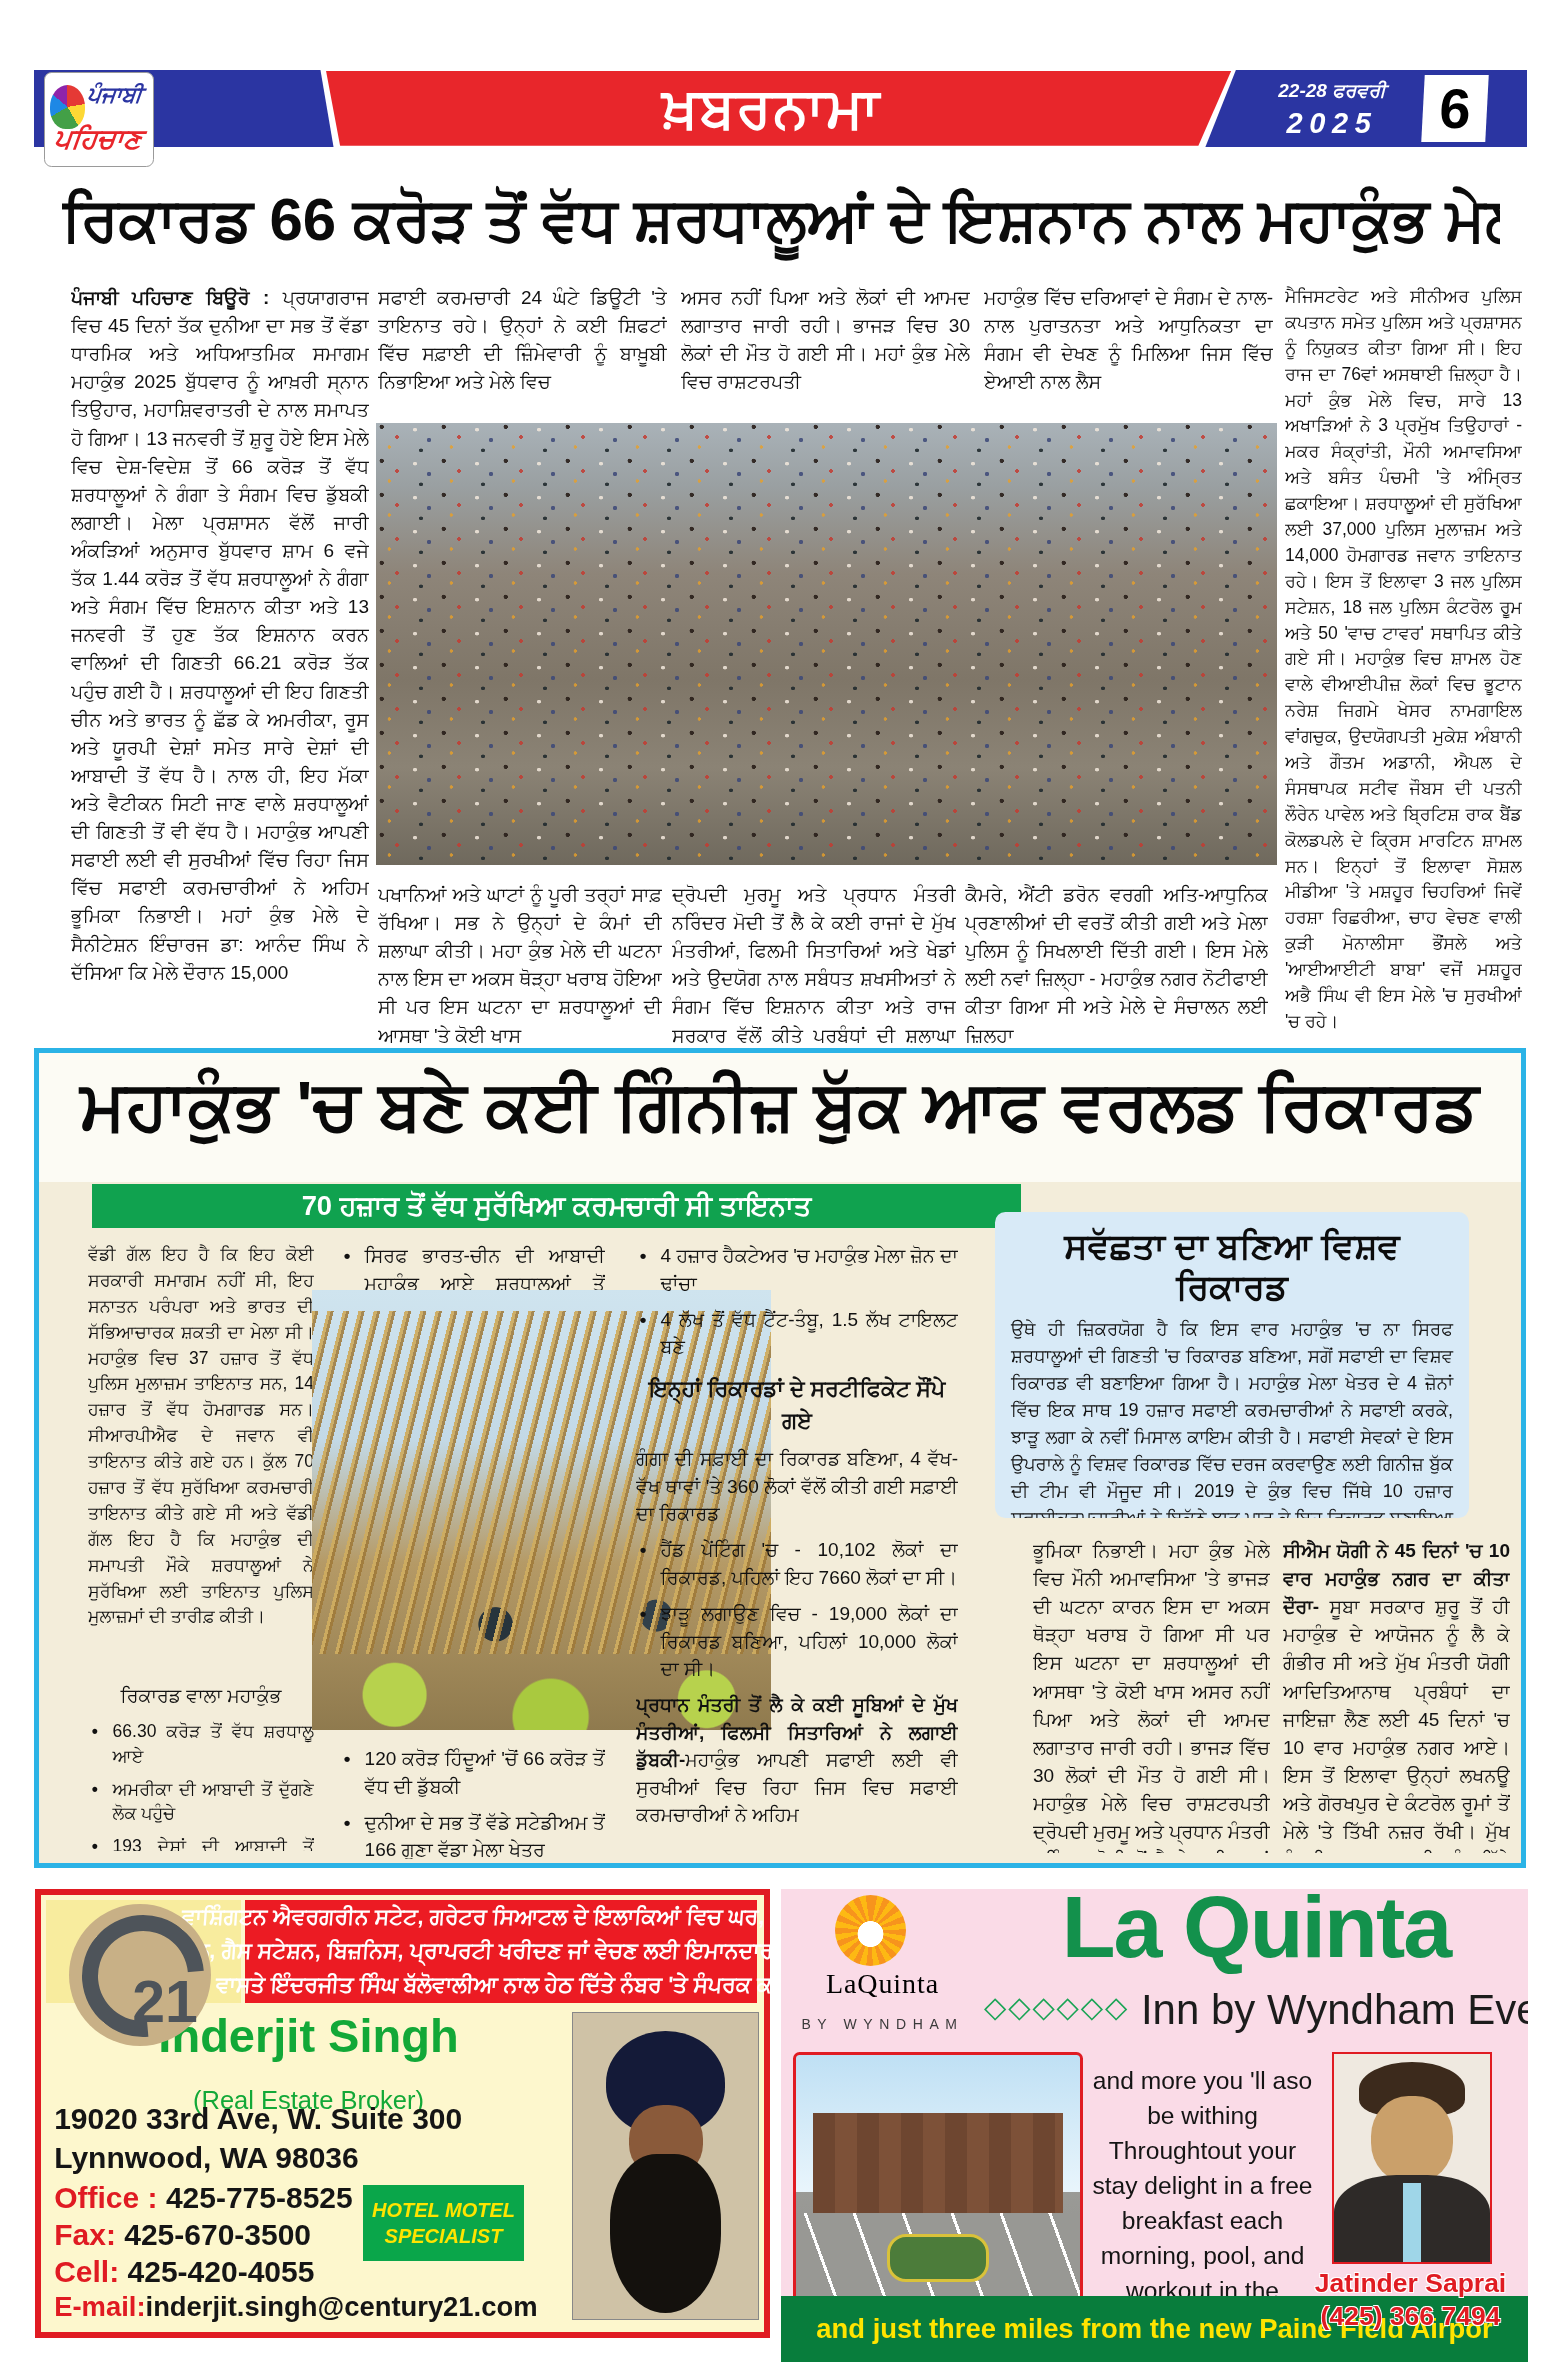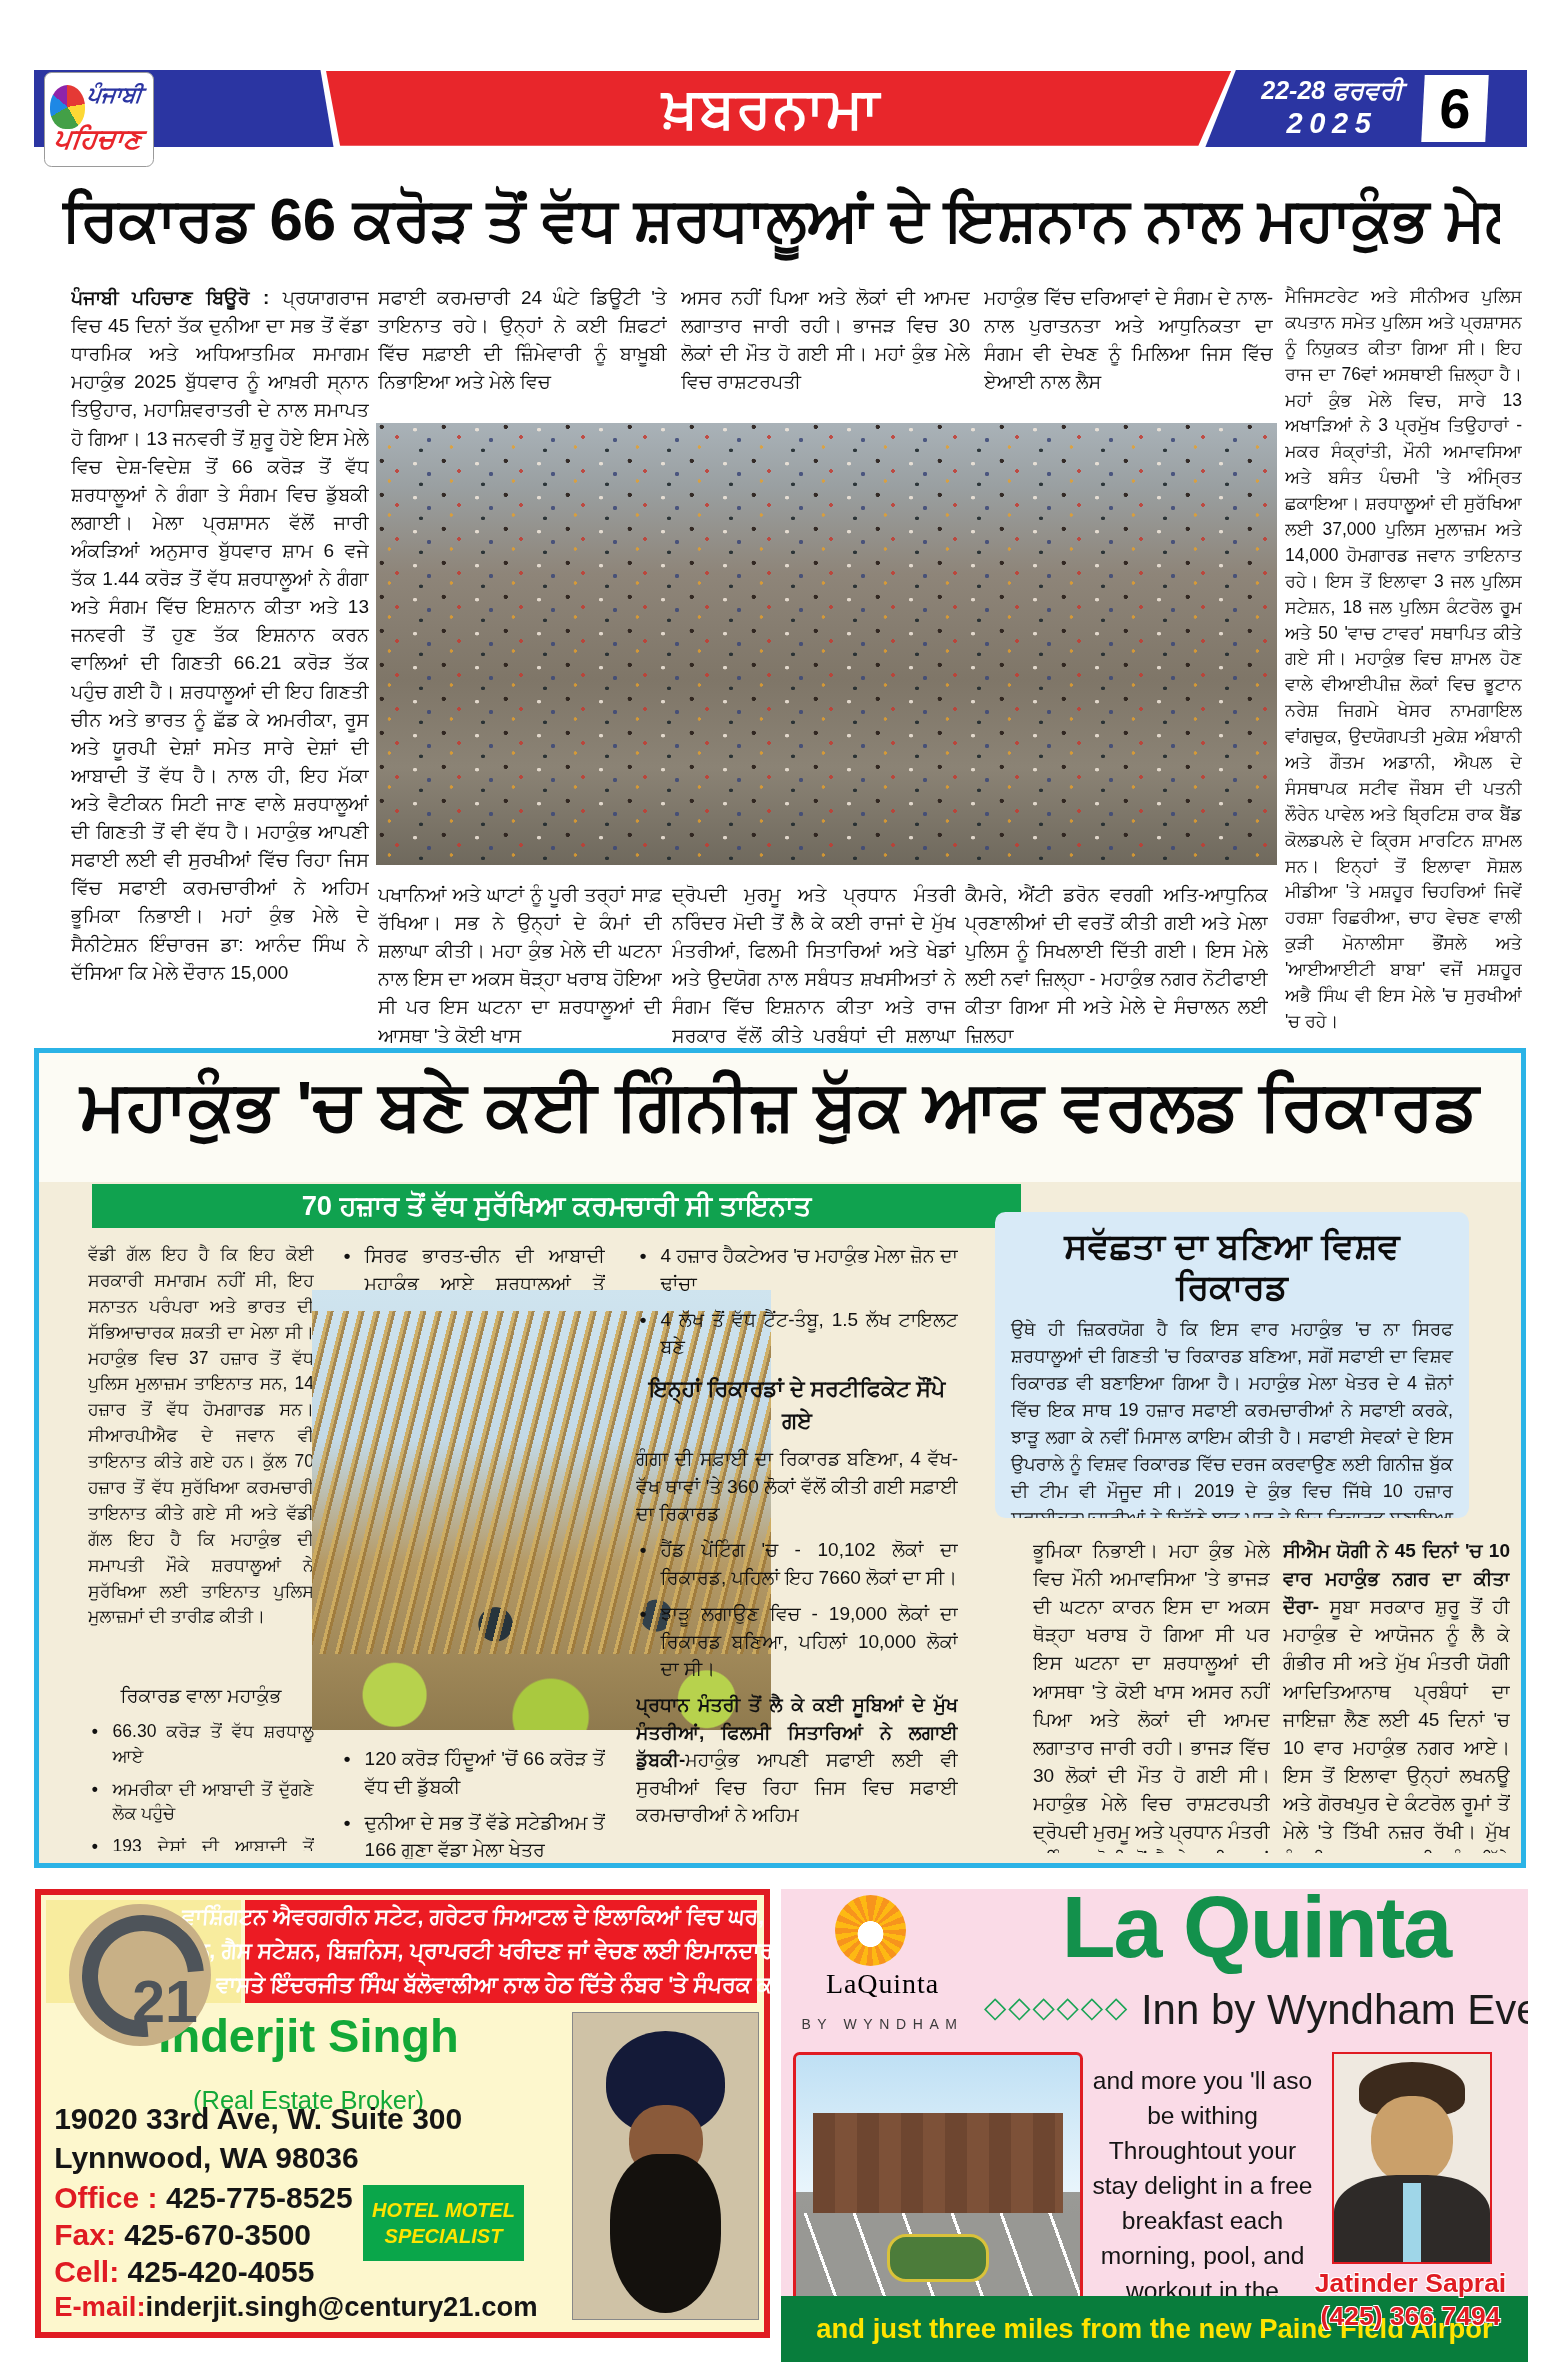--- a/index.html
+++ b/index.html
@@ -14,21 +14,21 @@
             display:flex;align-items:center;justify-content:center;}
   .mast-title{color:#fff;font-size:56px;font-weight:bold;letter-spacing:1.9px;}
   .logo-box{position:absolute;left:44px;top:72px;width:108px;height:93px;background:#fff;
             border:1.4px solid #9a9a9a;border-radius:7.6px;z-index:3;overflow:hidden;}
   .logo-icon{position:absolute;left:4.7px;top:12.3px;width:35px;height:44px;border-radius:50% 50% 45% 45%;
              background:conic-gradient(#e53935 0 80deg,#fdd835 80deg 150deg,#43a047 150deg 240deg,#1e88e5 240deg 310deg,#8e24aa 310deg 360deg);}
   .logo-top{position:absolute;left:42px;top:8.5px;font-size:22px;font-weight:bold;font-style:italic;color:#2b35a2;transform:skewX(-6deg);}
   .logo-bottom{position:absolute;left:8.5px;top:50px;font-size:27.4px;font-weight:bold;font-style:italic;color:#e8262b;transform:skewX(-6deg);}
   .mast-date{position:absolute;left:1249px;top:75px;width:166px;text-align:center;color:#fff;
              font-style:italic;font-weight:bold;z-index:2;}
-  .mast-date .d1{font-size:25px;line-height:31px;}
+  .mast-date .d1{font-size:19px;line-height:31px;}
   .mast-date .d2{font-size:29px;line-height:35px;letter-spacing:6.6px;}
   .page-num-box{position:absolute;left:1423px;top:75px;width:64px;height:67px;background:#fff;z-index:2;
                 display:flex;align-items:center;justify-content:center;transform:skewX(-3deg);}
   .page-num{font-size:56px;font-weight:bold;color:#000;}
   
   .headline1{position:absolute;left:62px;top:185px;width:1438px;height:83px;font-size:60px;font-weight:bold;
              text-align:center;white-space:nowrap;overflow:hidden;color:#0b0b0b;}
   .bodytxt{font-size:19px;line-height:1.48;text-align:justify;overflow:hidden;}
   .col{position:absolute;}
   .byline{font-weight:bold;}

